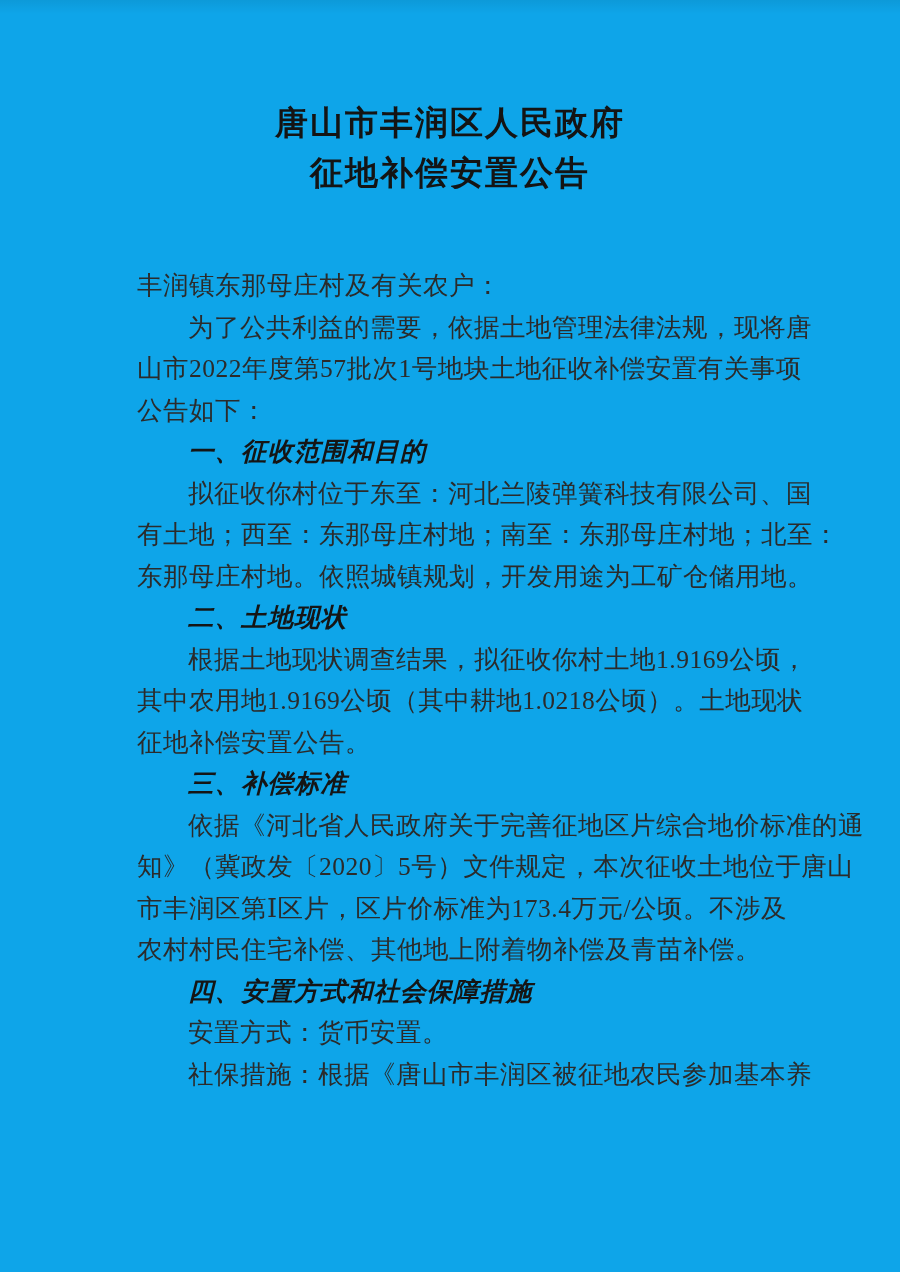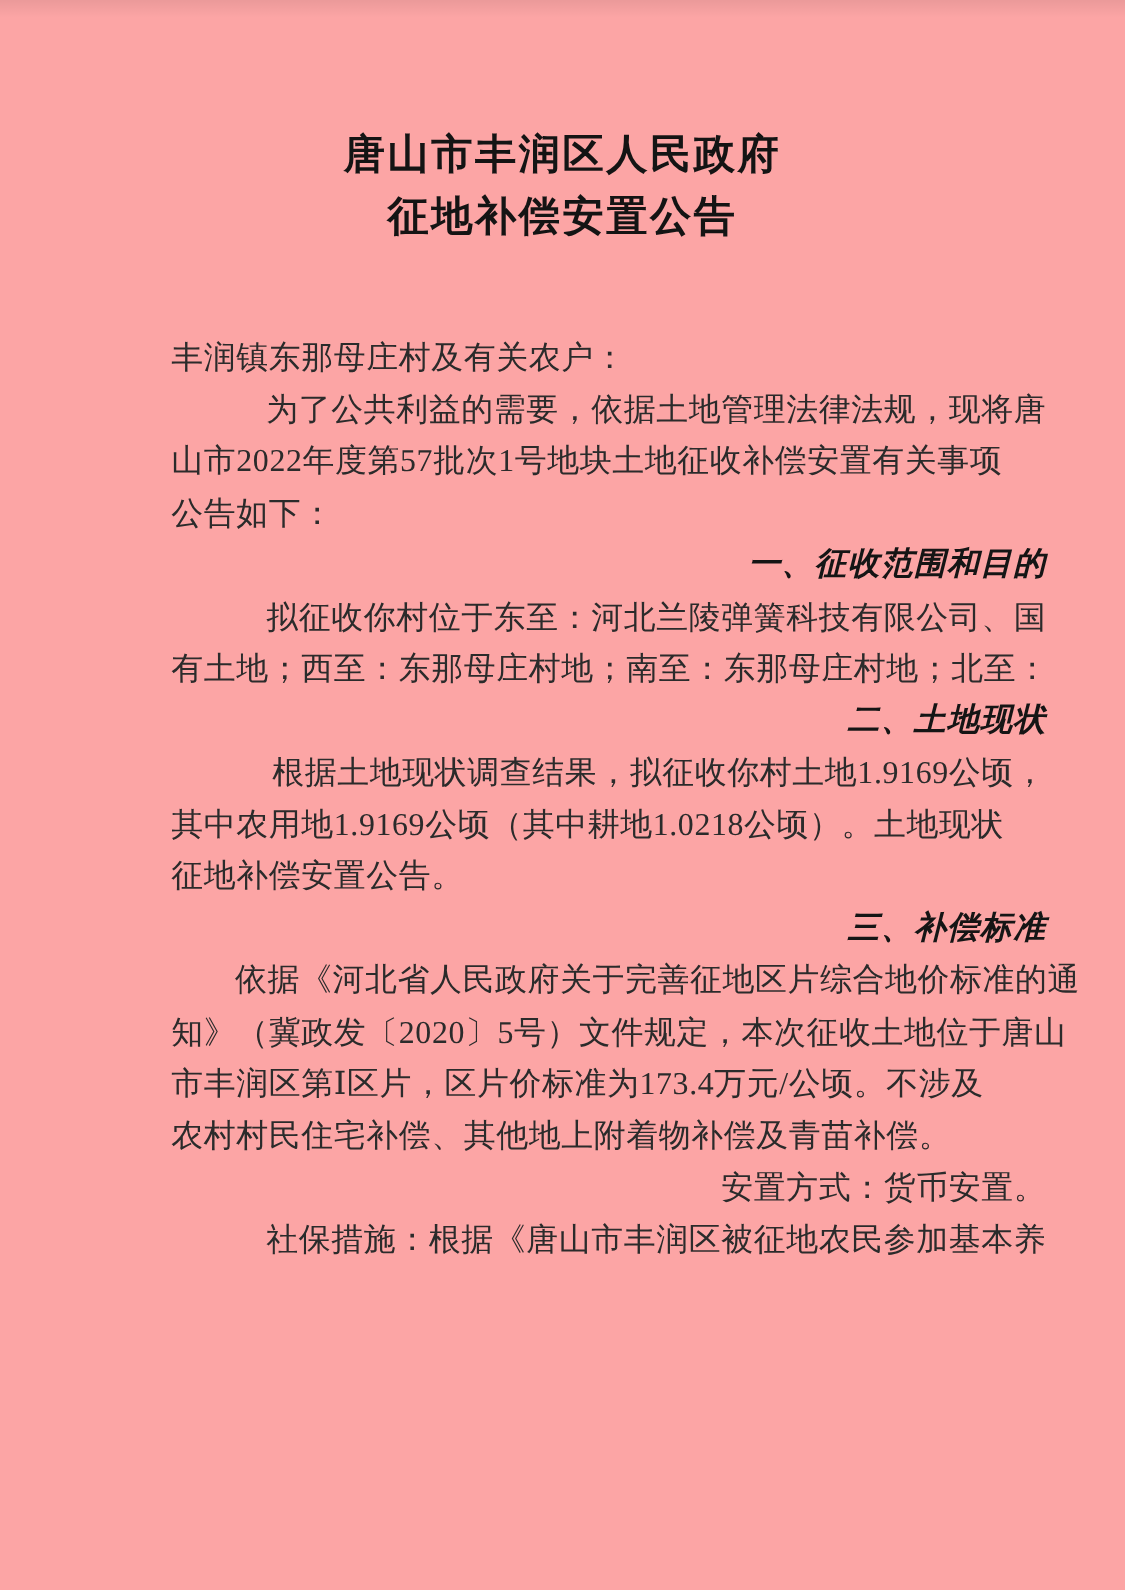--- a/index.html
+++ b/index.html
@@ -5,21 +5,21 @@
   html, body {
     margin: 0;
     padding: 0;
     background: #e8e8e8;
   }
   .page {
     position: relative;
     width: 900px;
     height: 1272px;
     margin: 0 auto;
-    background: #fca5a5;
+    background: #0ea5e9;
     overflow: hidden;
     font-family: "Liberation Serif", "DejaVu Serif", serif;
   }
   
   .page::before {
     content: "";
     position: absolute;
     left: 0; top: 0;
     width: 100%; height: 14px;
     background: linear-gradient(to bottom, rgba(0,0,0,0.07), rgba(0,0,0,0));
@@ -45,21 +45,20 @@
     color: #2b2b2b;
     font-size: 25.5px;
     line-height: 41.5px;
     letter-spacing: 0.5px;
   }
   .line {
     white-space: nowrap;
   }
   .line.indent {
     text-indent: 2em;
-    text-align: right;
   }
   .line.heading {
     font-weight: bold;
     color: #151515;
     font-family: "Liberation Sans", "DejaVu Sans", sans-serif;
     letter-spacing: 1px;
     font-style: italic;
   }
 </style>
 </head>
@@ -71,25 +70,27 @@
     <h1 class="title-line">征地补偿安置公告</h1>
   </div>
   <div class="doc-body">
       <div class="line">丰润镇东那母庄村及有关农户：</div>
       <div class="line indent">为了公共利益的需要，依据土地管理法律法规，现将唐</div>
       <div class="line">山市2022年度第57批次1号地块土地征收补偿安置有关事项</div>
       <div class="line">公告如下：</div>
       <div class="line indent heading">一、征收范围和目的</div>
       <div class="line indent">拟征收你村位于东至：河北兰陵弹簧科技有限公司、国</div>
       <div class="line">有土地；西至：东那母庄村地；南至：东那母庄村地；北至：</div>
+      <div class="line">东那母庄村地。依照城镇规划，开发用途为工矿仓储用地。</div>
       <div class="line indent heading">二、土地现状</div>
       <div class="line indent">根据土地现状调查结果，拟征收你村土地1.9169公顷，</div>
       <div class="line">其中农用地1.9169公顷（其中耕地1.0218公顷）。土地现状</div>
       <div class="line">征地补偿安置公告。</div>
       <div class="line indent heading">三、补偿标准</div>
       <div class="line indent">依据《河北省人民政府关于完善征地区片综合地价标准的通</div>
       <div class="line">知》（冀政发〔2020〕5号）文件规定，本次征收土地位于唐山</div>
       <div class="line">市丰润区第Ⅰ区片，区片价标准为173.4万元/公顷。不涉及</div>
       <div class="line">农村村民住宅补偿、其他地上附着物补偿及青苗补偿。</div>
+      <div class="line indent heading">四、安置方式和社会保障措施</div>
       <div class="line indent">安置方式：货币安置。</div>
       <div class="line indent">社保措施：根据《唐山市丰润区被征地农民参加基本养</div>
     </div>
 </div>
 
 </body></html>

